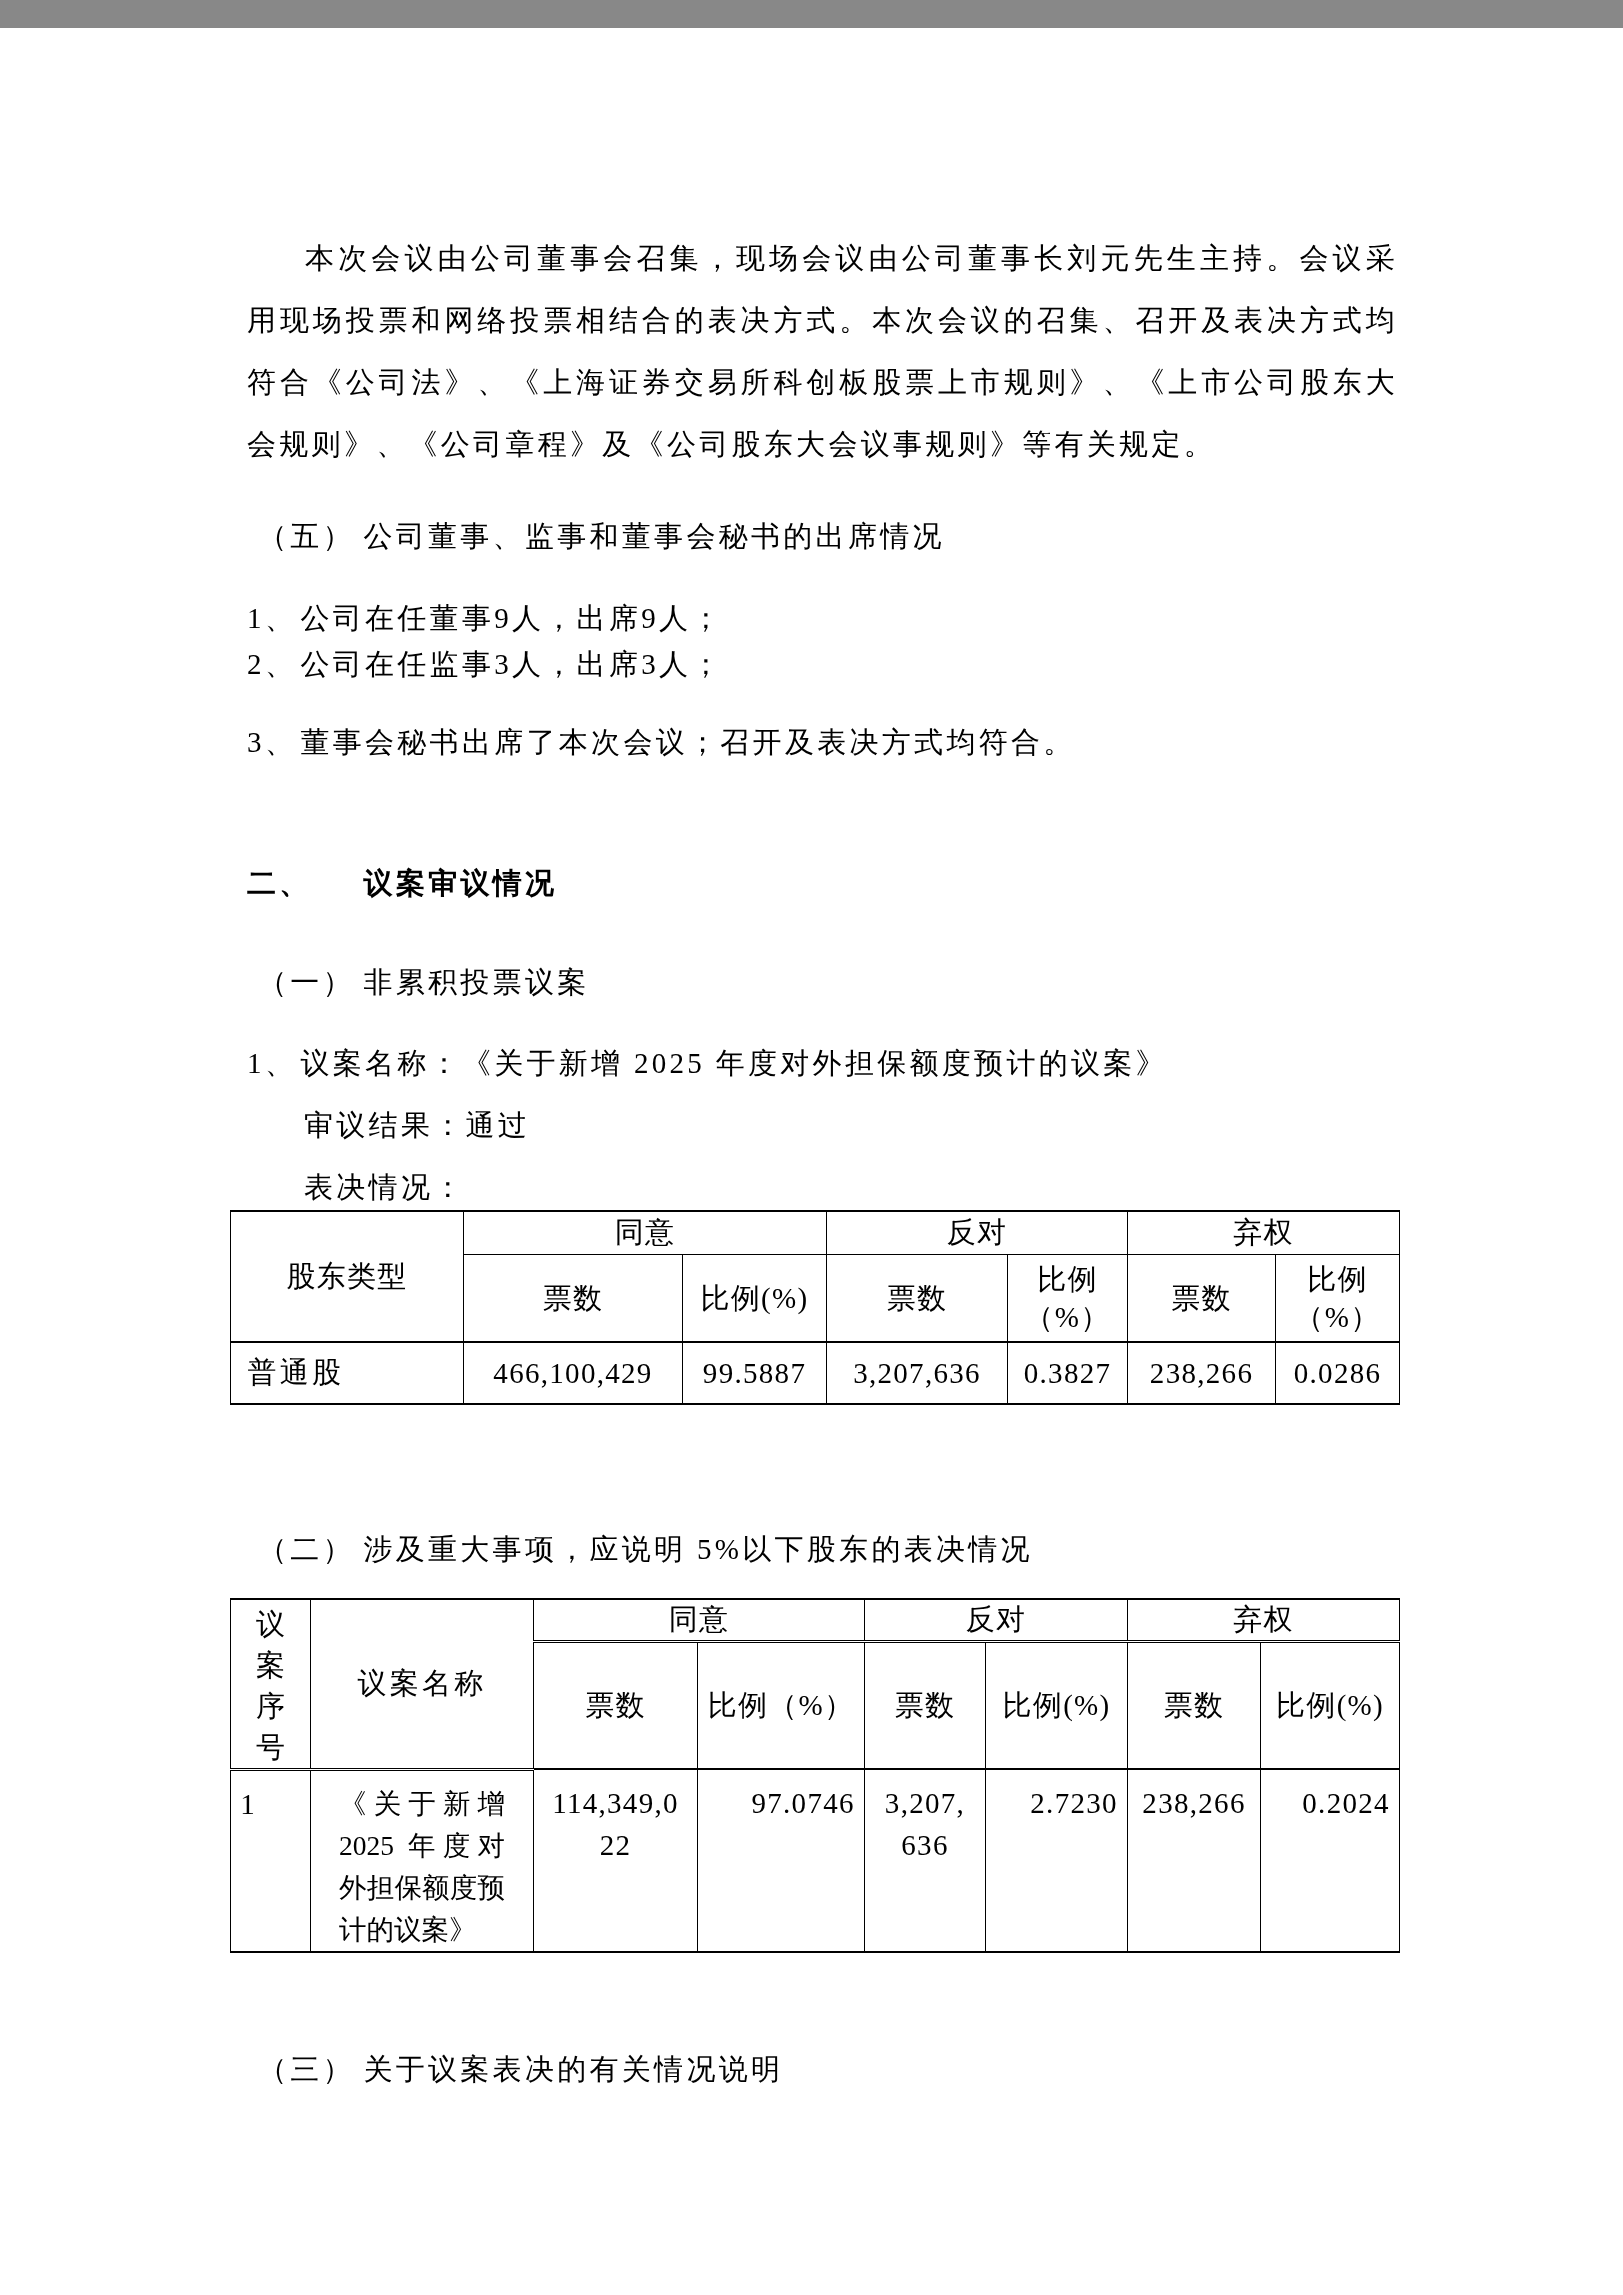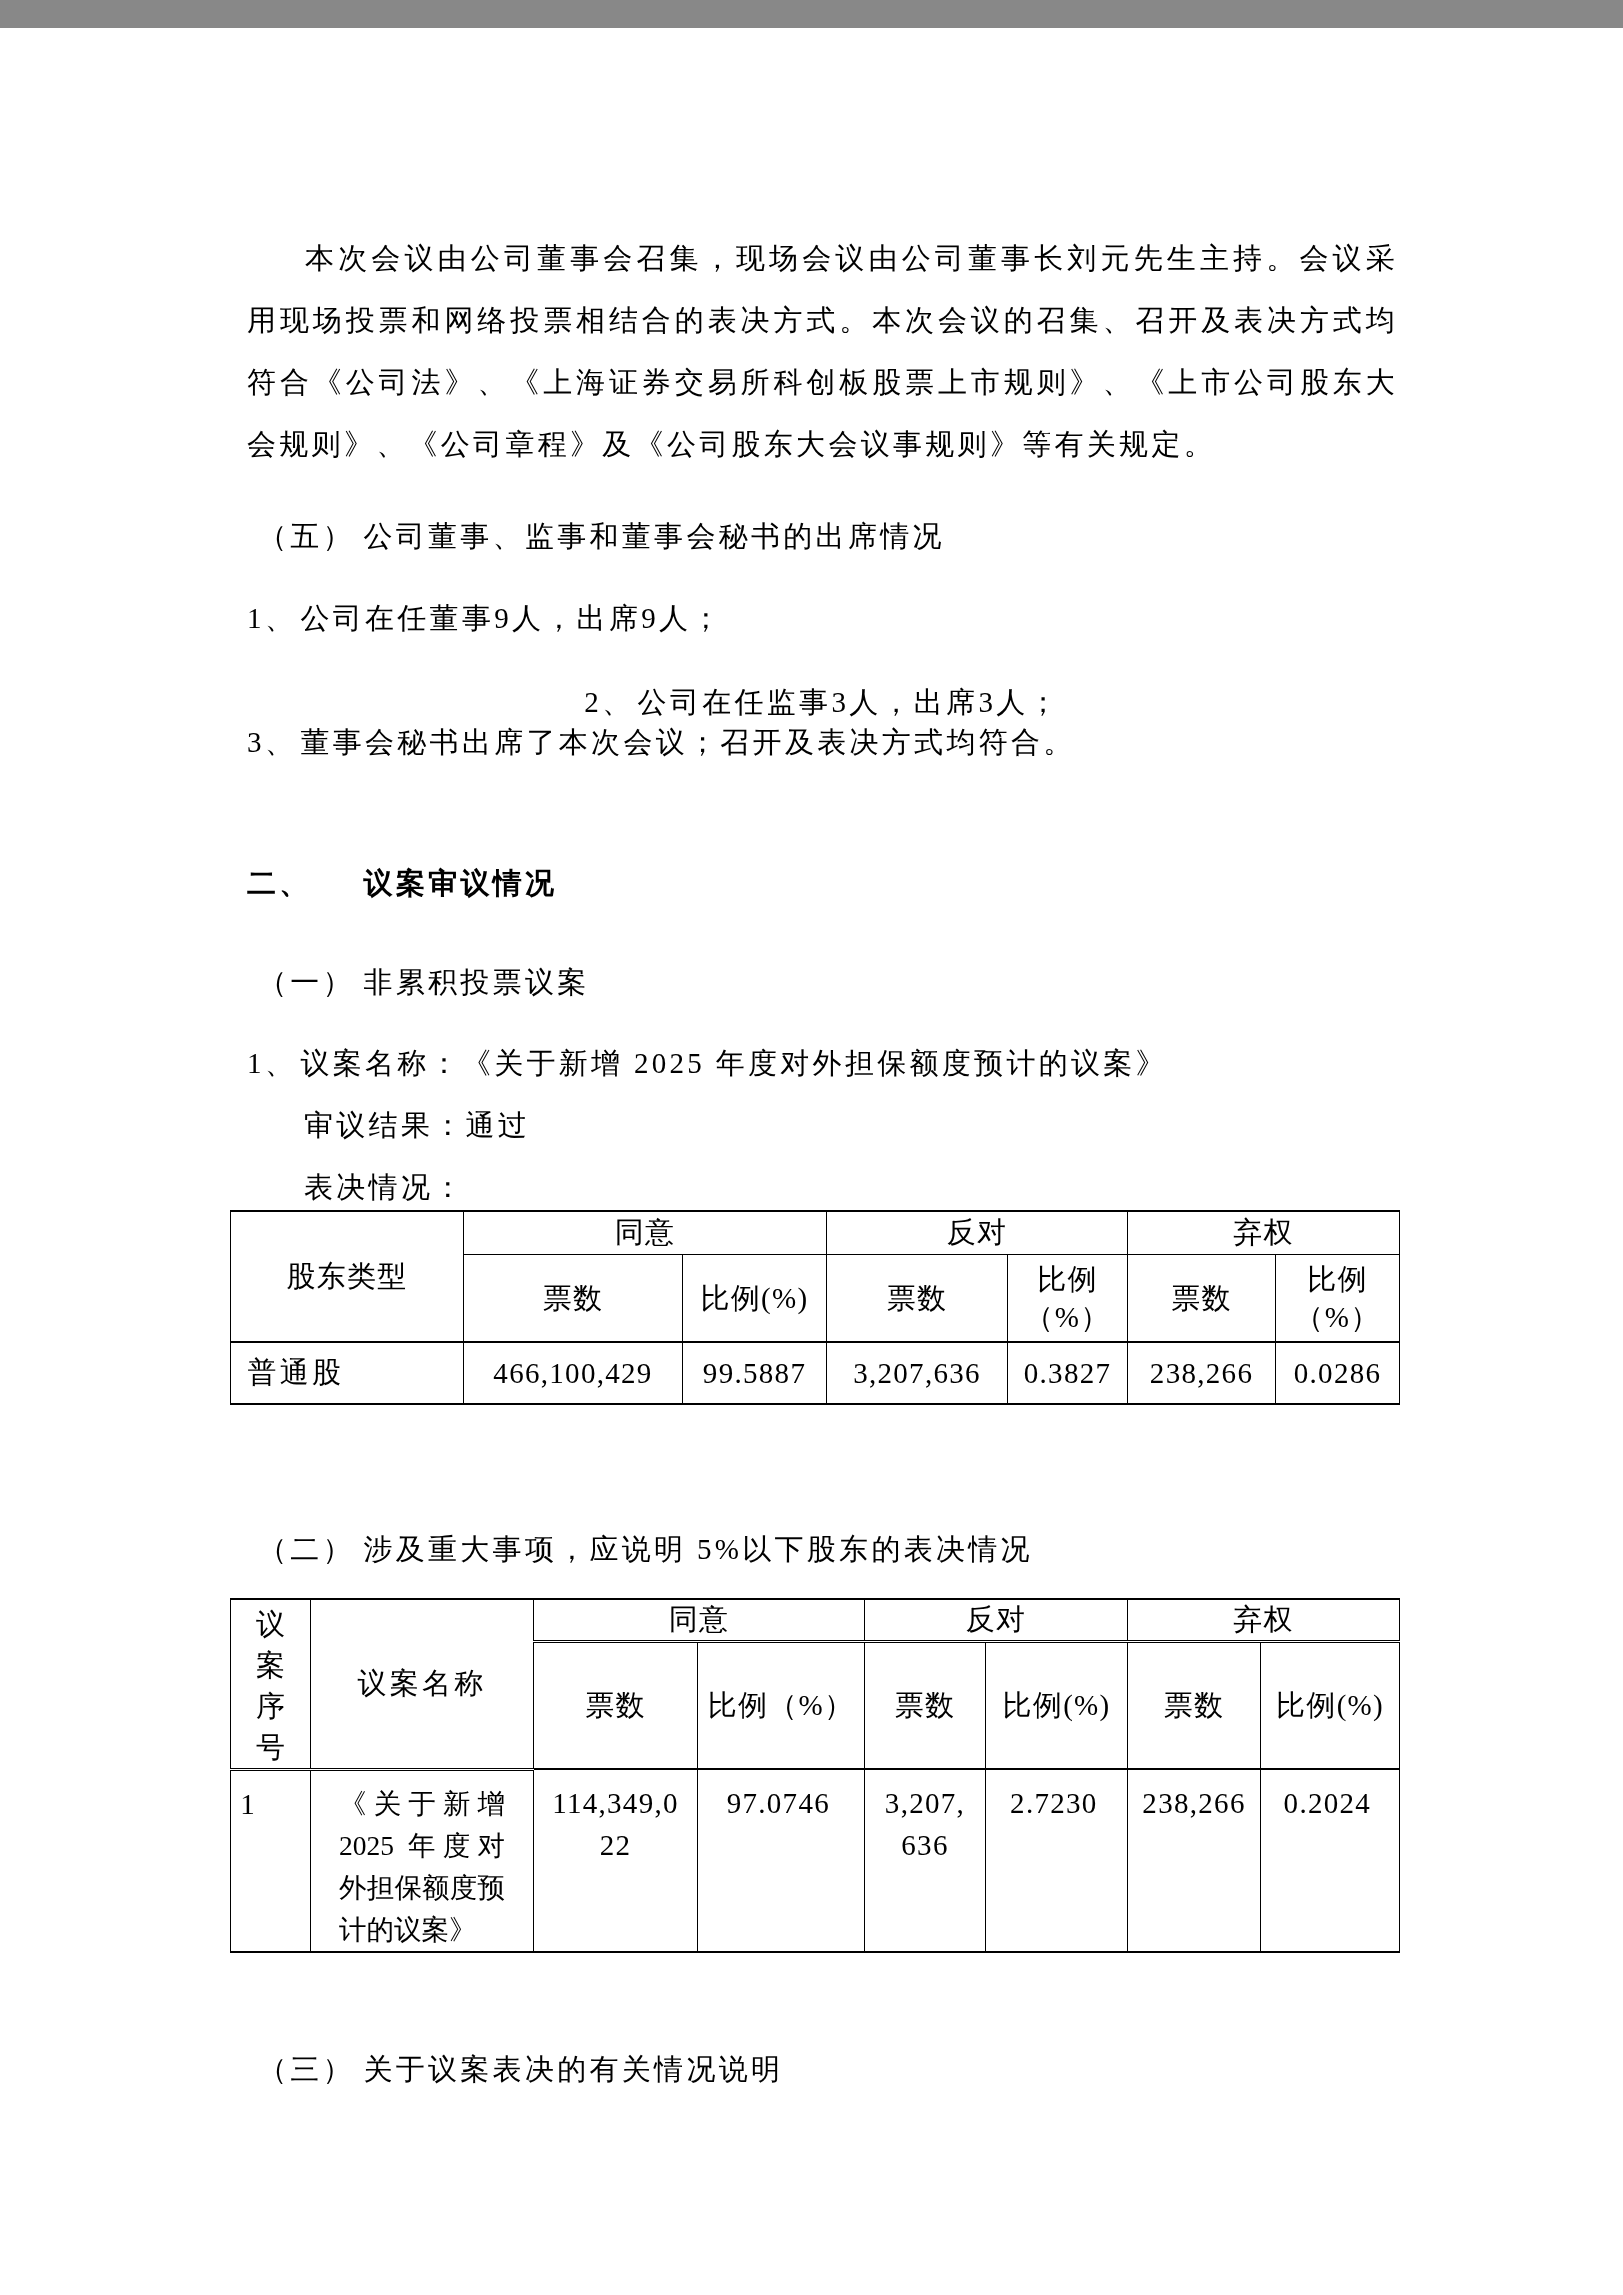--- a/index.html
+++ b/index.html
@@ -38,37 +38,37 @@
   .t2 .r2 td,.t2 .span2{border-bottom:2px solid #000;}
   .t2 .r3 td{vertical-align:top;padding-top:11.8px;line-height:42px;}
   .seq-header{vertical-align:top;padding:3.9px 25px 0 25px;line-height:41px;letter-spacing:0;}
   .name-header{letter-spacing:3.3px;}
   .seq-cell{text-align:left;padding-left:9.2px;}
   .name-cell{font-size:27.5px;text-align:justify;padding:11.8px 28px 0 28px;letter-spacing:0;}
   .votes{word-break:break-all;line-break:anywhere;}
   .v-agree{padding:11.8px 13px 0 13px;}
   .v-against{padding:11.8px 15.7px 0 15.7px;}
   .v-abstain{padding:11.8px 11px 0 11px;}
-  .pct{padding-right:9.2px;}
+  .pct{text-align:right;padding-right:9.2px;}
 </style>
 </head>
 <body>
 
 <div class="page">
 
   <div class="blk para" style="top:199px;">本次会议由公司董事会召集，现场会议由公司董事长刘元先生主持。会议采用现场投票和网络投票相结合的表决方式。本次会议的召集、召开及表决方式均符合《公司法》、《上海证券交易所科创板股票上市规则》、《上市公司股东大会规则》、《公司章程》及《公司股东大会议事规则》等有关规定。</div>
 
   <div class="blk" style="top:477px;padding-left:11px;">
     <span class="num">（五）</span><span>公司董事、监事和董事会秘书的出席情况</span>
   </div>
 
   <div class="blk" style="top:559px;">
     <span class="itemnum">1、</span><span>公司在任董事9人，出席9人；</span>
   </div>
-  <div class="blk" style="top:643px;text-align:center;">
+  <div class="blk" style="top:605px;">
     <span class="itemnum">2、</span><span>公司在任监事3人，出席3人；</span>
   </div>
   <div class="blk" style="top:683px;">
     <span class="itemnum">3、</span><span>董事会秘书出席了本次会议；召开及表决方式均符合。</span>
   </div>
 
   <div class="blk bold" style="top:824px;">
     <span class="gap-tab">二、</span><span>议案审议情况</span>
   </div>
 

